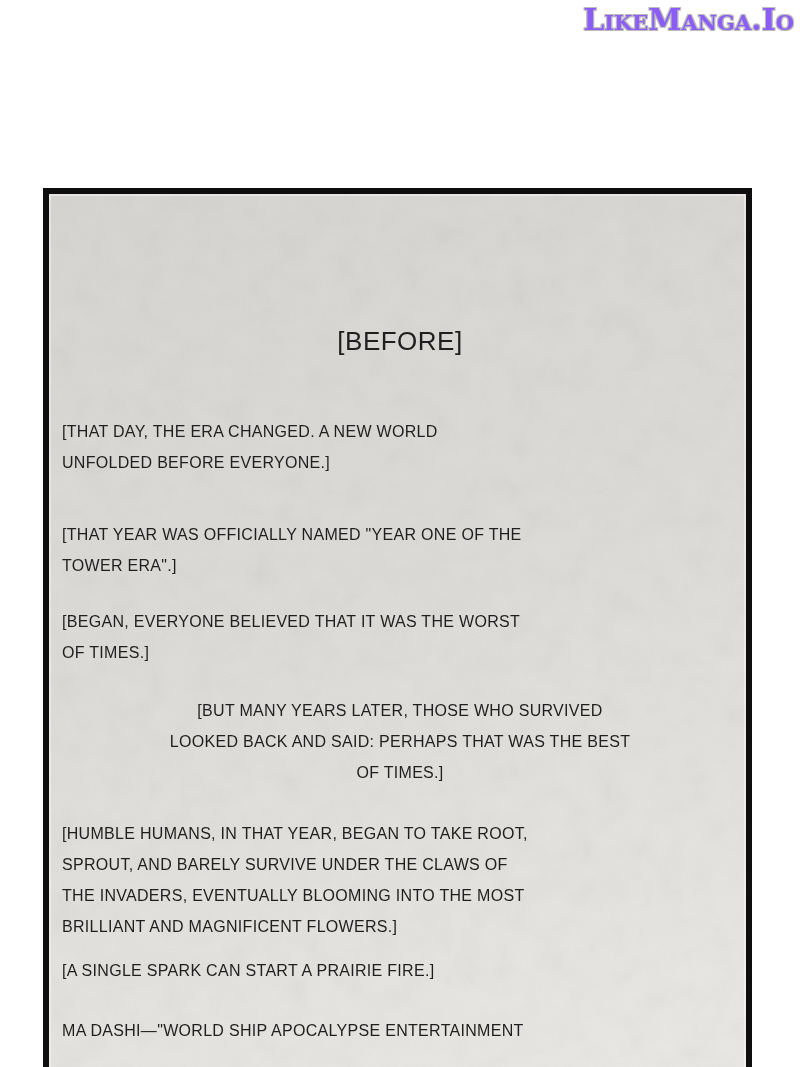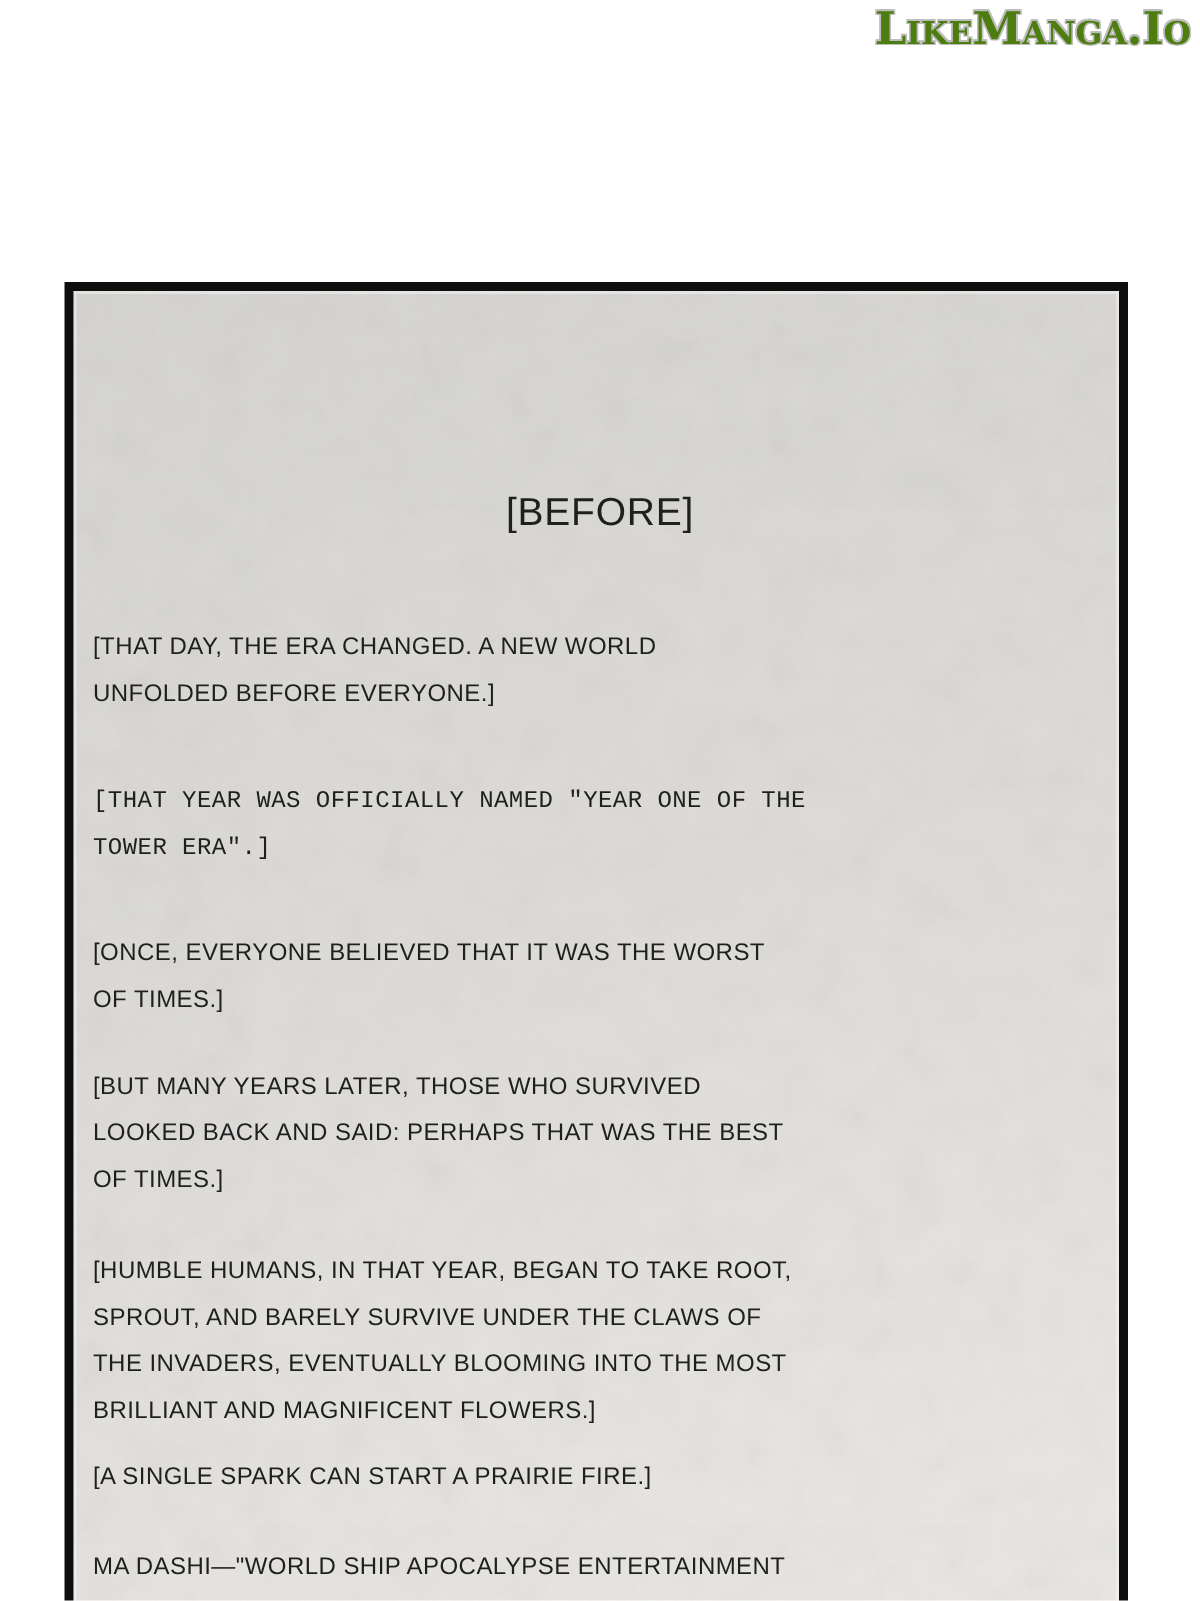--- a/index.html
+++ b/index.html
@@ -22,21 +22,21 @@
   .logo {
     position: absolute;
     top: 2px;
     right: 6px;
     font-family: "DejaVu Serif", "Liberation Serif", serif;
     font-weight: 700;
     font-size: 30px;
     line-height: 36px;
     font-variant: small-caps;
     letter-spacing: 0px;
-    color: #4d7c0f;
+    color: #8b5cf6;
     text-shadow:
       -1px -1px 0 var(--logo_outline, #bdbdbd),
        1px -1px 0 var(--logo_outline, #bdbdbd),
       -1px  1px 0 var(--logo_outline, #bdbdbd),
        1px  1px 0 var(--logo_outline, #bdbdbd),
        0   -1px 0 var(--logo_outline, #bdbdbd),
        0    1px 0 var(--logo_outline, #bdbdbd),
       -1px  0   0 var(--logo_outline, #bdbdbd),
        1px  0   0 var(--logo_outline, #bdbdbd);
     user-select: none;
@@ -77,23 +77,23 @@
     white-space: pre;
   }
   .para {
     font-size: 16px;
     line-height: 31px;
     letter-spacing: 0.3px;
     white-space: pre;
     margin: 0 0 29px 0;
   }
   .paras .para:nth-child(1) { margin-bottom: 41px; }
-  .paras .para:nth-child(2) { margin-bottom: 39px; font-family: Liberation Mono, monospace; }
+  .paras .para:nth-child(2) { margin-bottom: 25px; }
   .paras .para:nth-child(3) { margin-bottom: 27px; }
-  .paras .para:nth-child(4) { margin-bottom: 30px; }
+  .paras .para:nth-child(4) { margin-bottom: 30px; text-align: center; }
   .paras .para:nth-child(5) { margin-bottom: 13px; }
   .paras .para:nth-child(6) { }
   .paras .para:nth-child(7) { margin-bottom: 0; }
 </style>
 </head>
 <body style="background: rgb(255, 255, 255);">
 
 <div class="page">
 
   <div class="logo">LikeManga.Io</div>
@@ -113,21 +113,21 @@
       <rect width="100%" height="100%" filter="url(#fineNoise)" opacity="0.05"></rect>
     </svg>
 
     <div class="content">
       <div class="heading">[BEFORE]</div>
       <div class="paras">
           <div class="para">[THAT DAY, THE ERA CHANGED. A NEW WORLD
 UNFOLDED BEFORE EVERYONE.]</div>
           <div class="para">[THAT YEAR WAS OFFICIALLY NAMED "YEAR ONE OF THE
 TOWER ERA".]</div>
-          <div class="para">[ONCE, EVERYONE BELIEVED THAT IT WAS THE WORST
+          <div class="para">[BEGAN, EVERYONE BELIEVED THAT IT WAS THE WORST
 OF TIMES.]</div>
           <div class="para">[BUT MANY YEARS LATER, THOSE WHO SURVIVED
 LOOKED BACK AND SAID: PERHAPS THAT WAS THE BEST
 OF TIMES.]</div>
           <div class="para">[HUMBLE HUMANS, IN THAT YEAR, BEGAN TO TAKE ROOT,
 SPROUT, AND BARELY SURVIVE UNDER THE CLAWS OF
 THE INVADERS, EVENTUALLY BLOOMING INTO THE MOST
 BRILLIANT AND MAGNIFICENT FLOWERS.]</div>
           <div class="para">[A SINGLE SPARK CAN START A PRAIRIE FIRE.]</div>
           <div class="para">MA DASHI—"WORLD SHIP APOCALYPSE ENTERTAINMENT</div>

